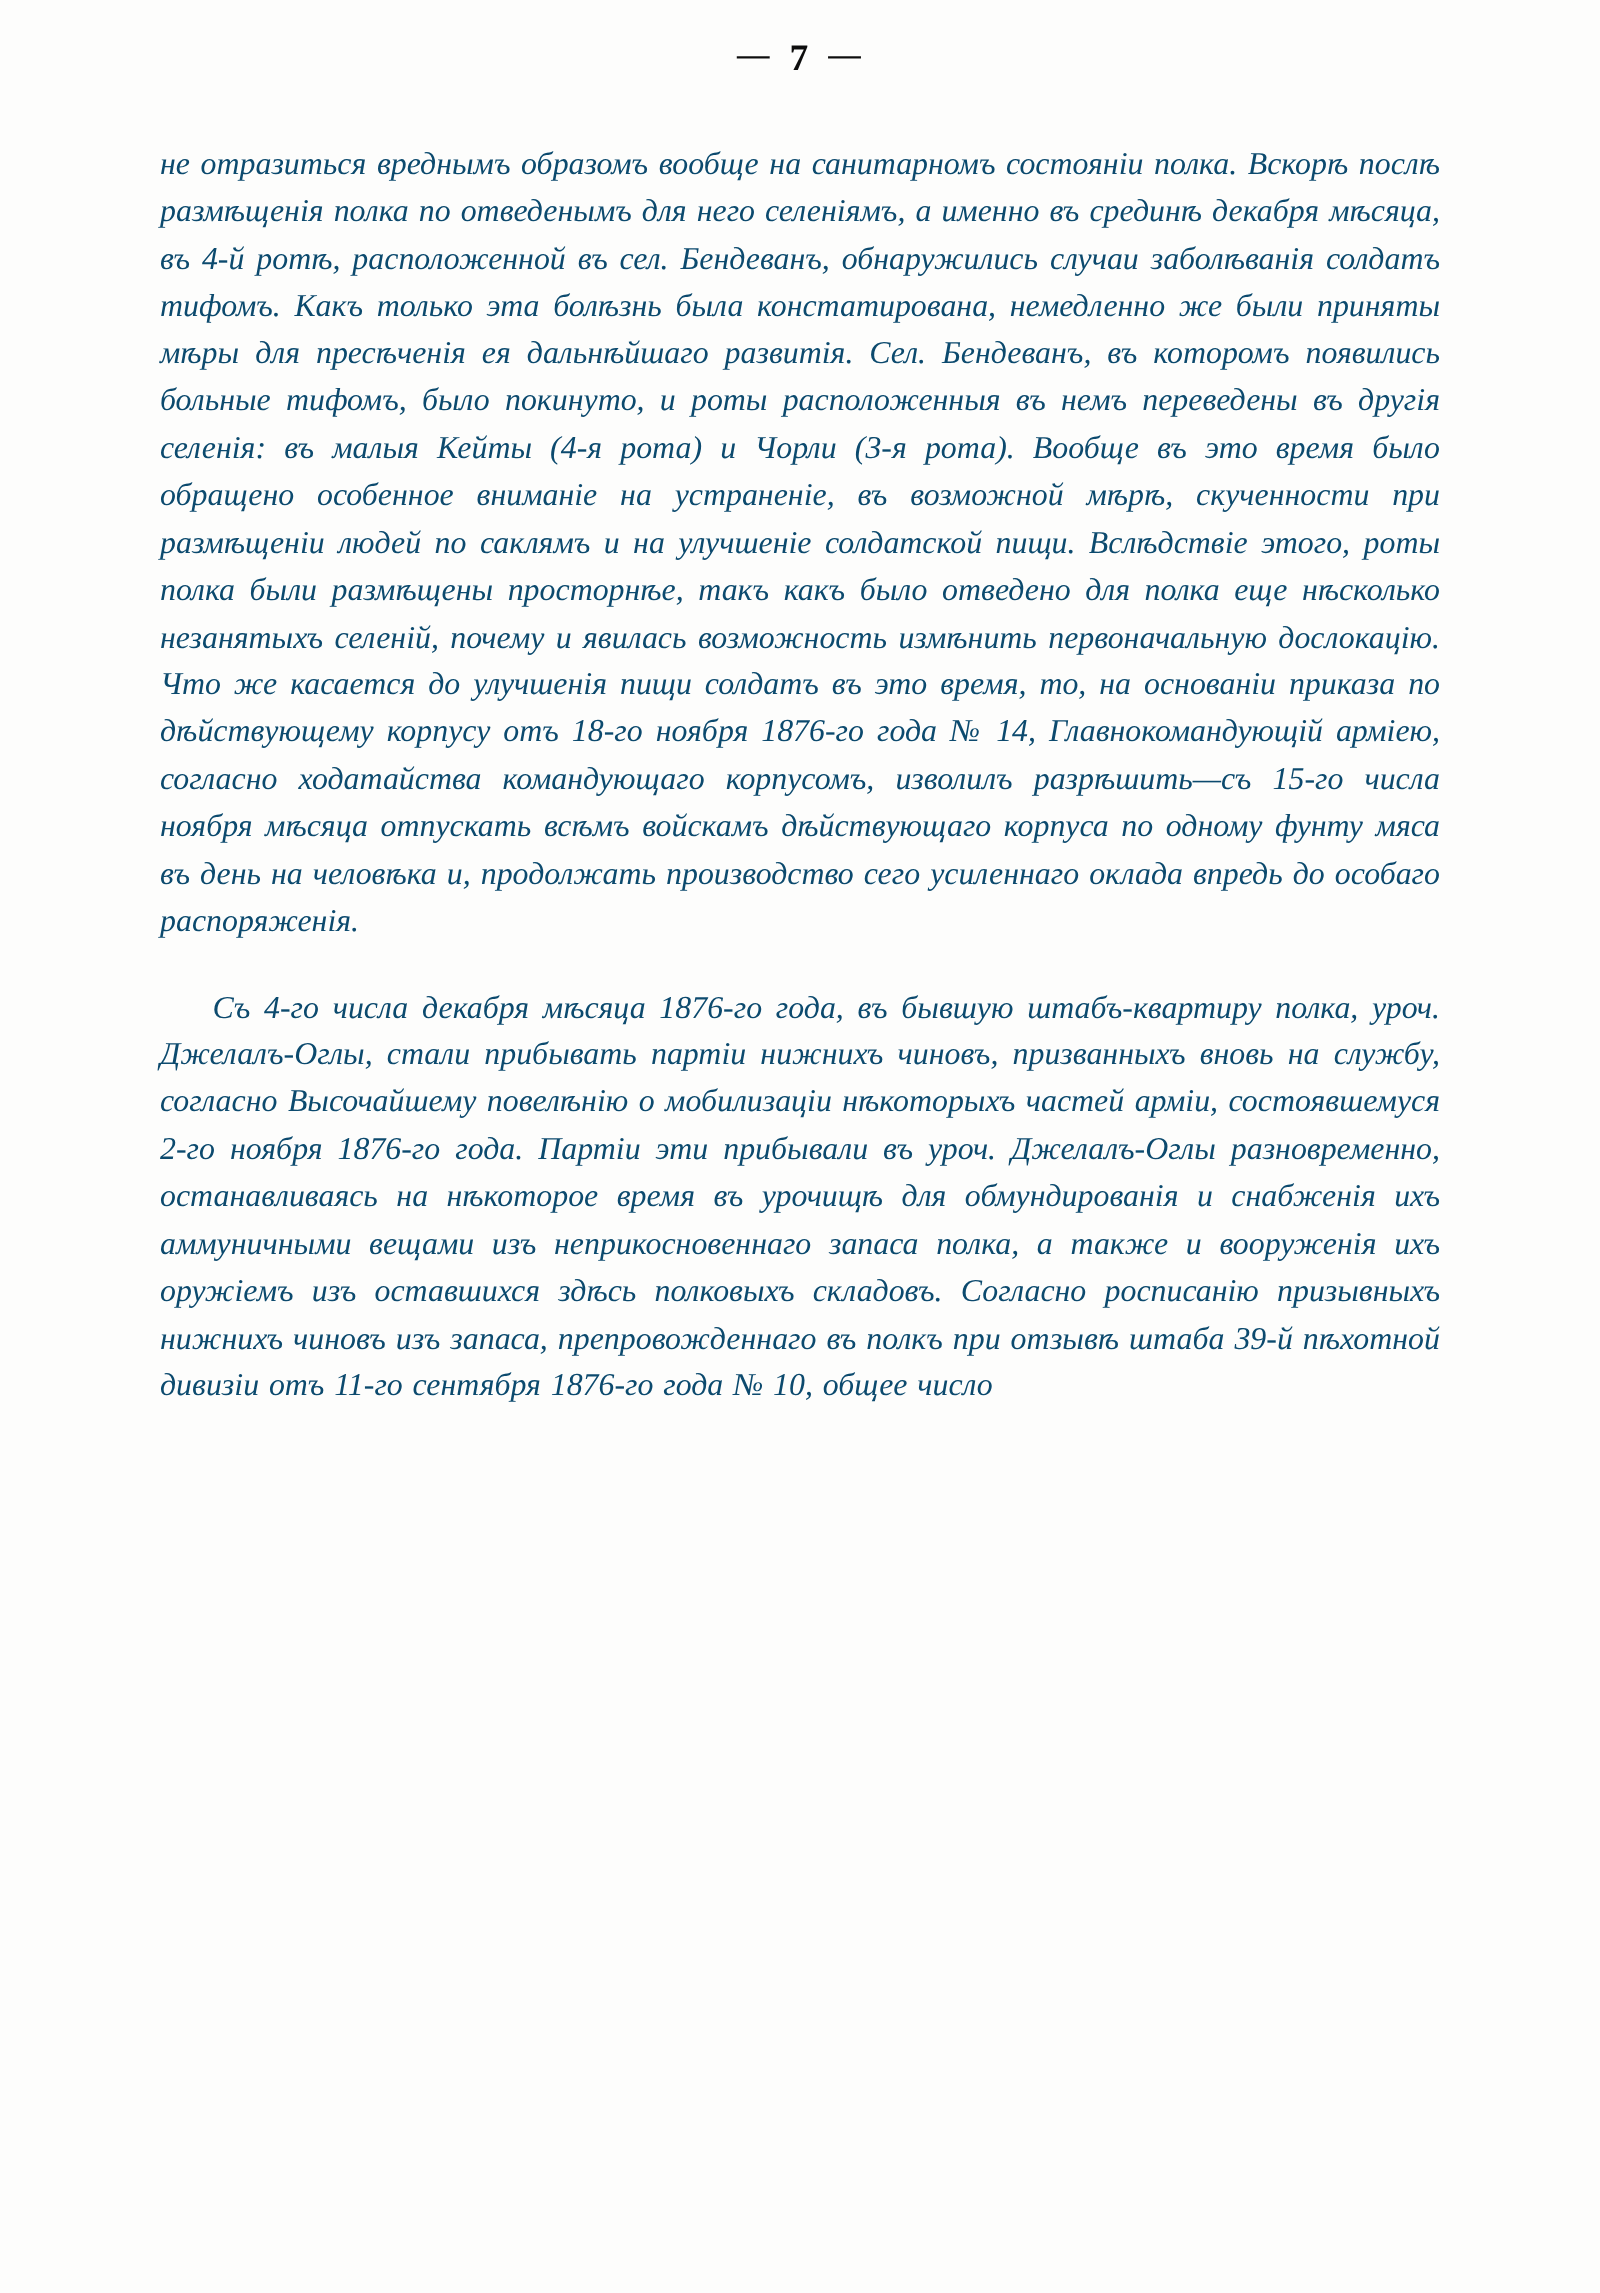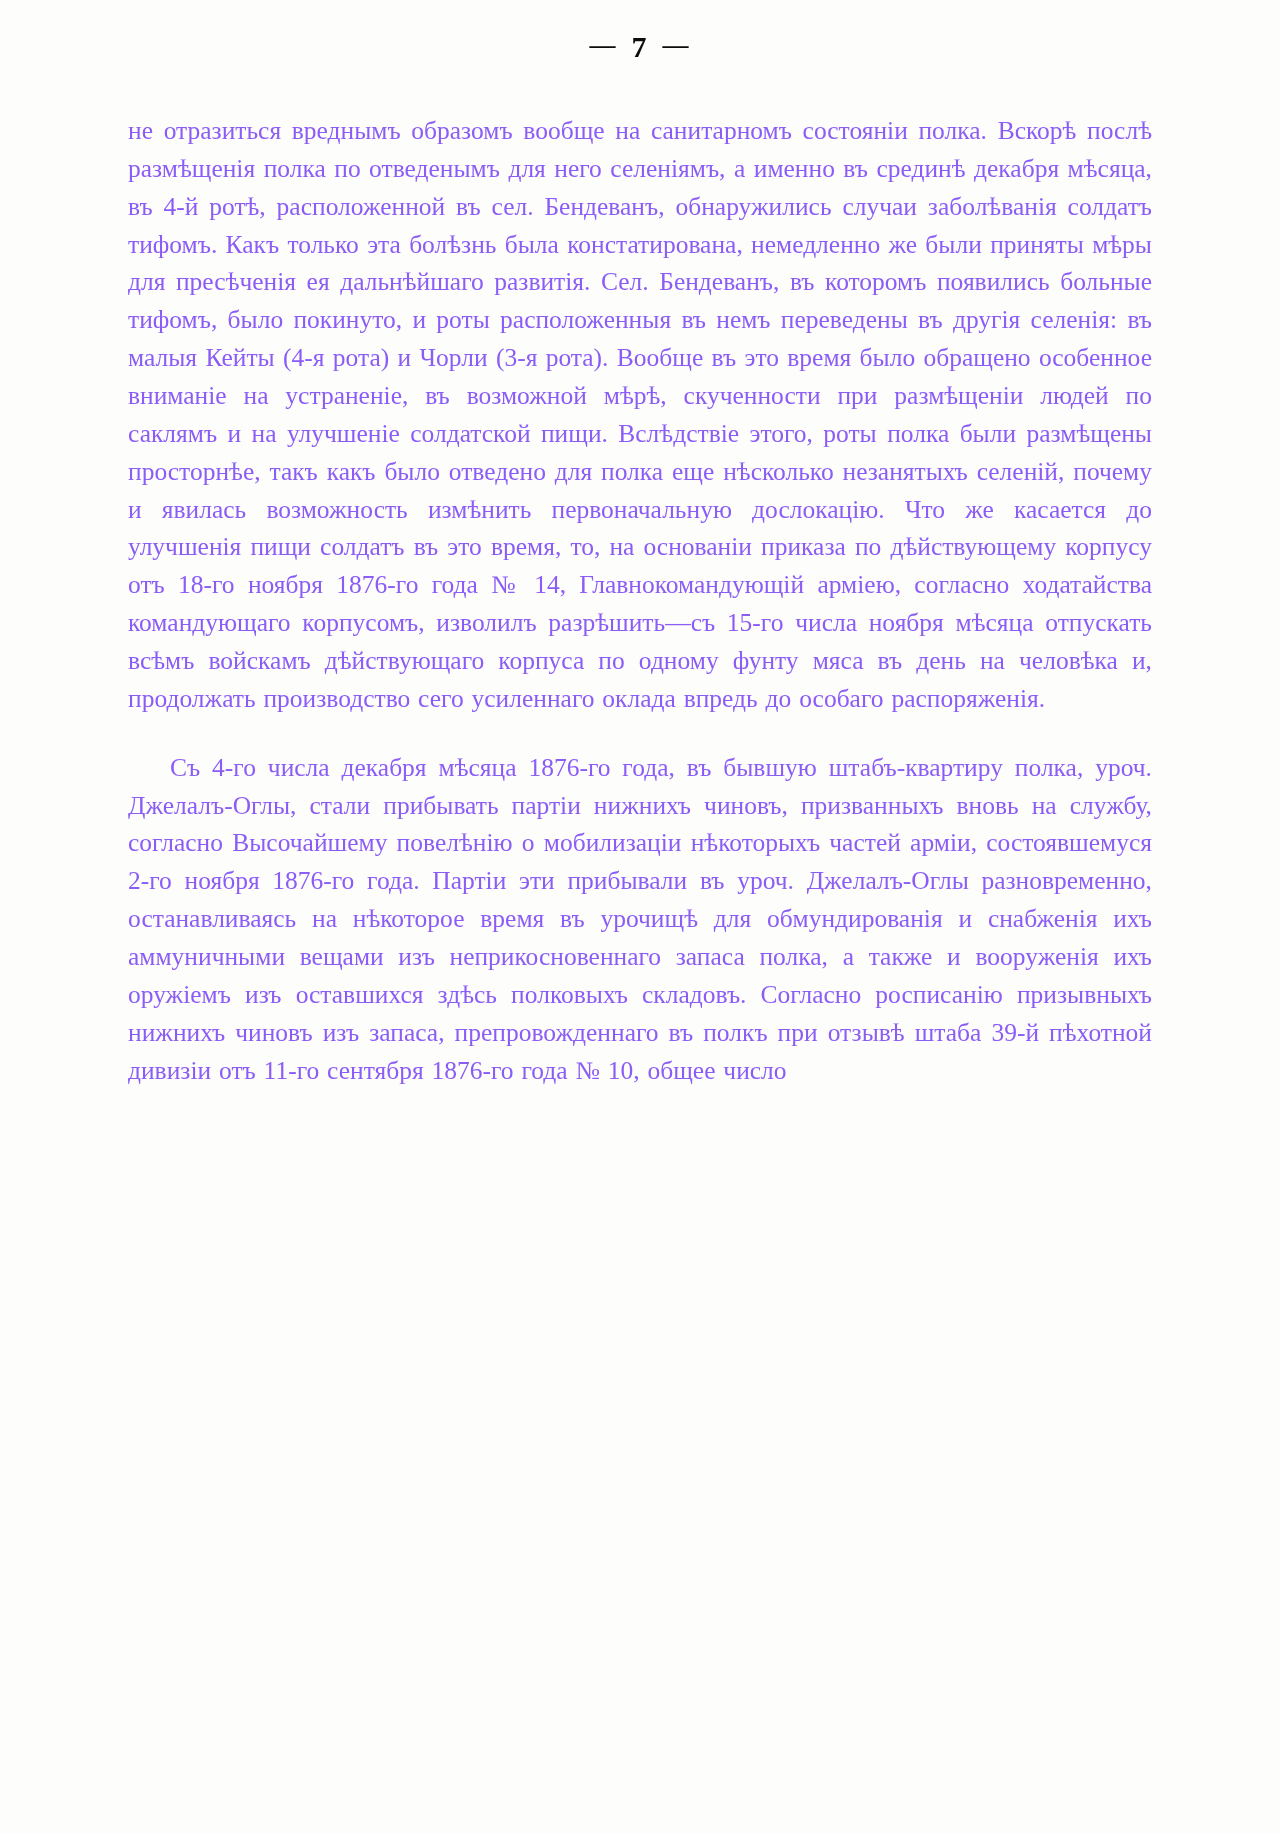--- a/index.html
+++ b/index.html
@@ -36,21 +36,22 @@
     font-weight: bold;
     padding: 0 14px;
     position: relative;
     top: -4px;
     font-size: 26px;
   }
   .body-text {
     font-size: 25.5px;
     line-height: 1.485;
     text-align: justify;
-    color: #8b5cf6;
+    color: #0c4a6e;
+    font-style: italic;
     -webkit-font-smoothing: none;
   }
   .para {
     margin: 0 0 0 0;
     text-align: justify;
     text-justify: inter-word;
   }
   .para + .para {
     margin-top: 2px;
   }

